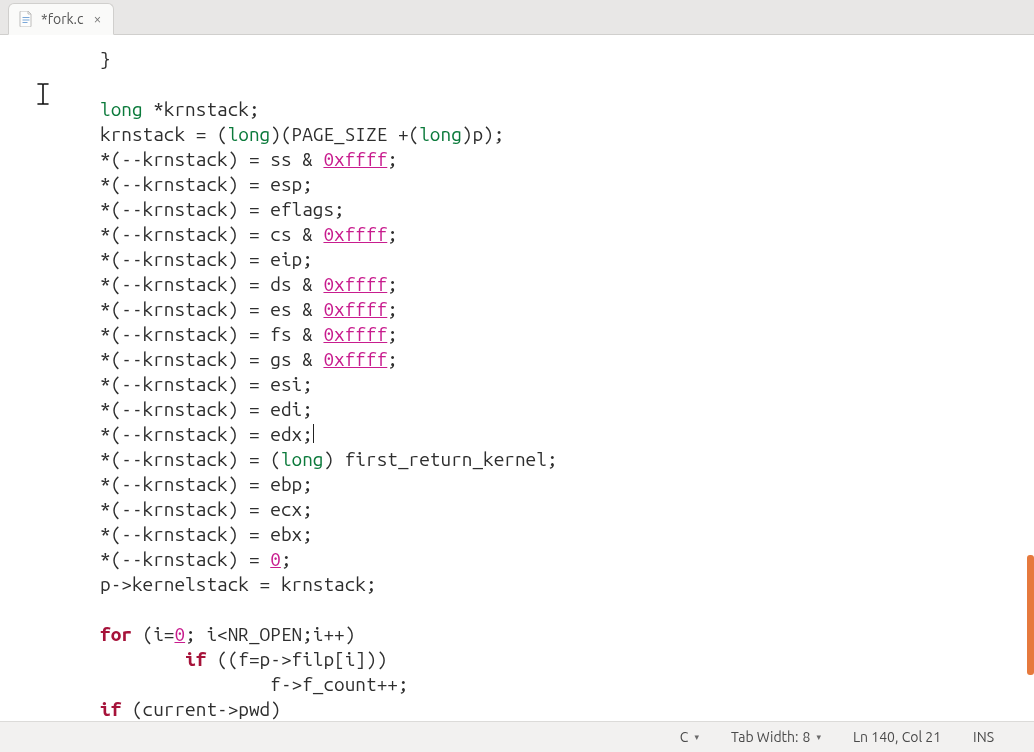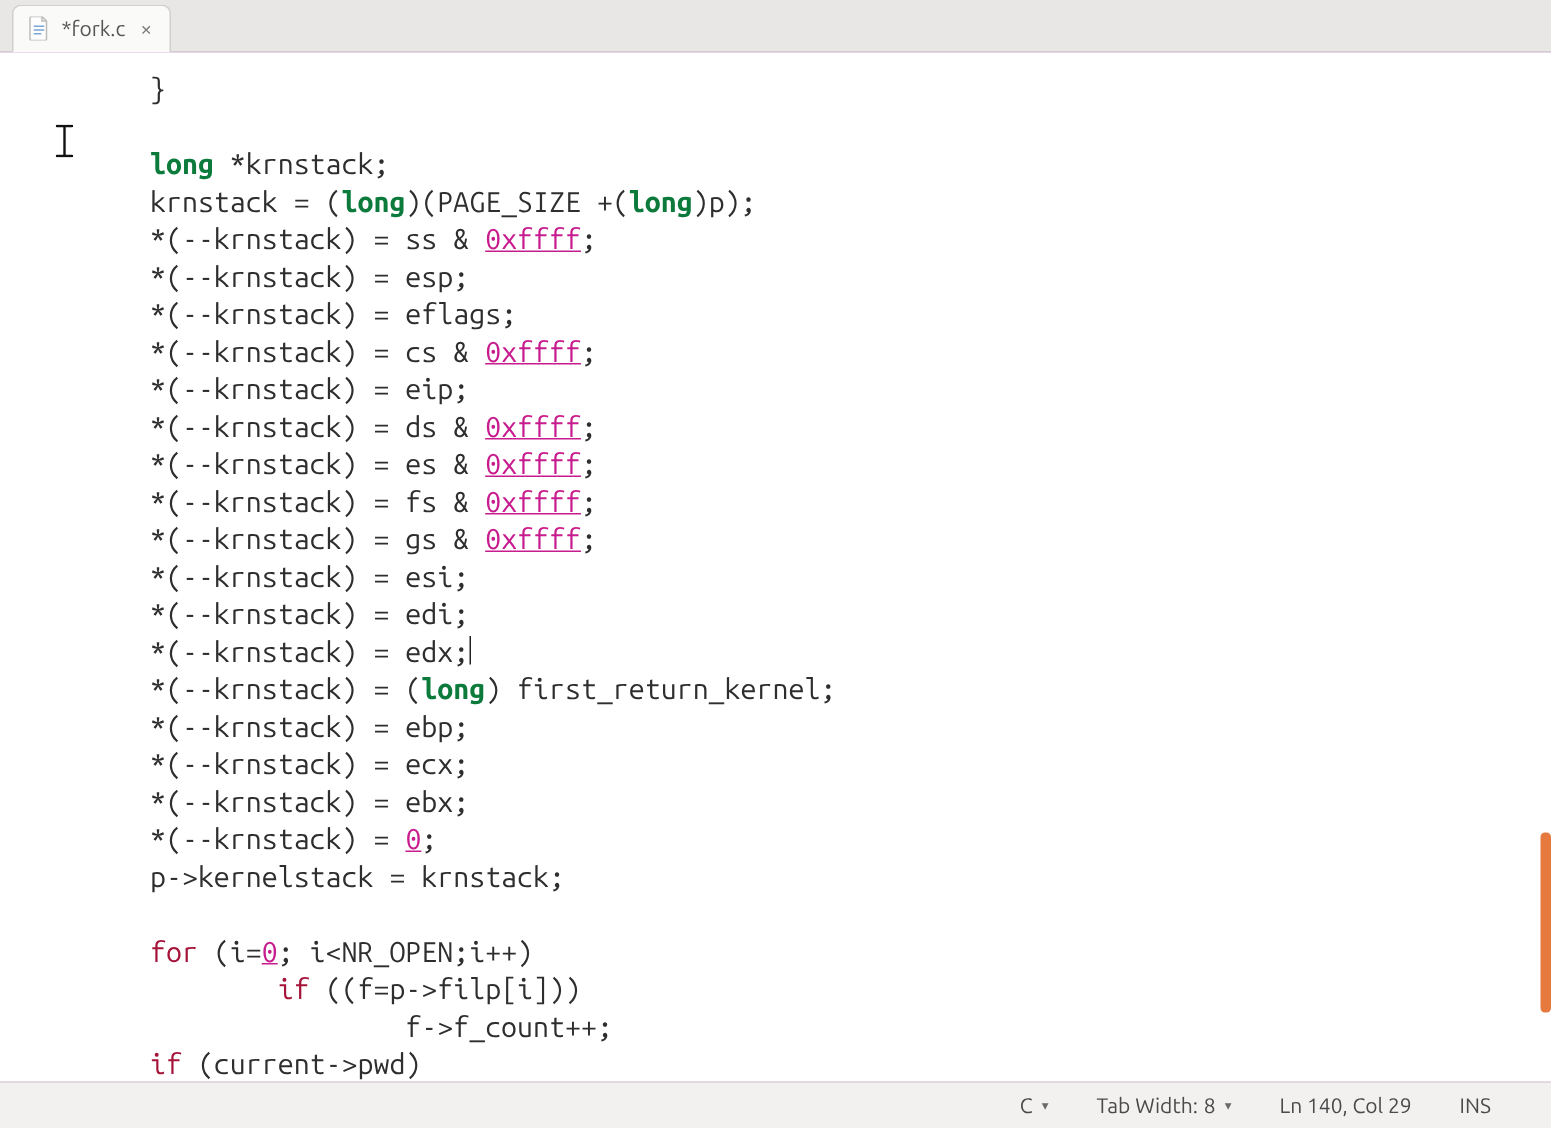--- a/index.html
+++ b/index.html
@@ -60,22 +60,22 @@
     overflow: hidden;
   }
   .code {
     font-family: "Ubuntu Mono", Menlo, Consolas, monospace;
     font-size: 19px;
     line-height: 25px;
     white-space: pre;
     padding: 12px 0 0 100px;
     color: #2e2e2e;
   }
-  .kw  { color: #0b7a3b; font-weight: bold; }   
-  .kw2 { color: #a6133a; font-weight: normal; }   
+  .kw  { color: #0b7a3b; font-weight: normal; }   
+  .kw2 { color: #a6133a; font-weight: bold; }   
   .hex { color: #c81c8e; text-decoration: underline; }                      
   .cursor {
     display: inline-block;
     width: 1px;
     height: 19px;
     background: #222;
     vertical-align: -2px;
   }
   .ibeam {
     position: absolute;
@@ -183,20 +183,20 @@
     <div class="status-seg">
       <span>C</span>
       <span class="drop-tri">▾</span>
     </div>
     <div class="status-seg">
       <span>Tab Width:</span>
       <span>8</span>
       <span class="drop-tri">▾</span>
     </div>
     <div class="status-seg">
-      <span>Ln 140, Col 29</span>
+      <span>Ln 140, Col 21</span>
     </div>
     <div class="status-seg">
       <span>INS</span>
     </div>
   </div>
 
 </div>
 
 </body></html>

